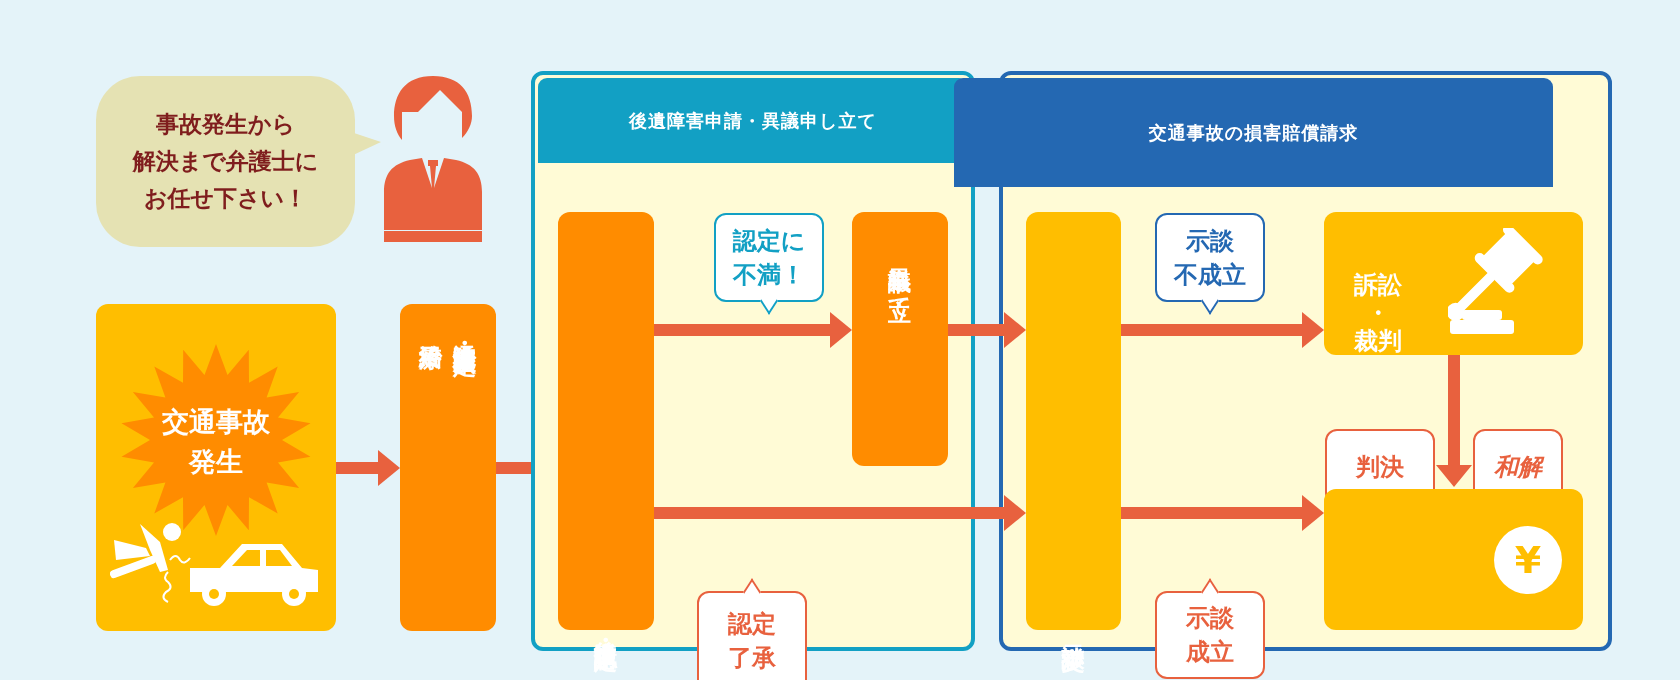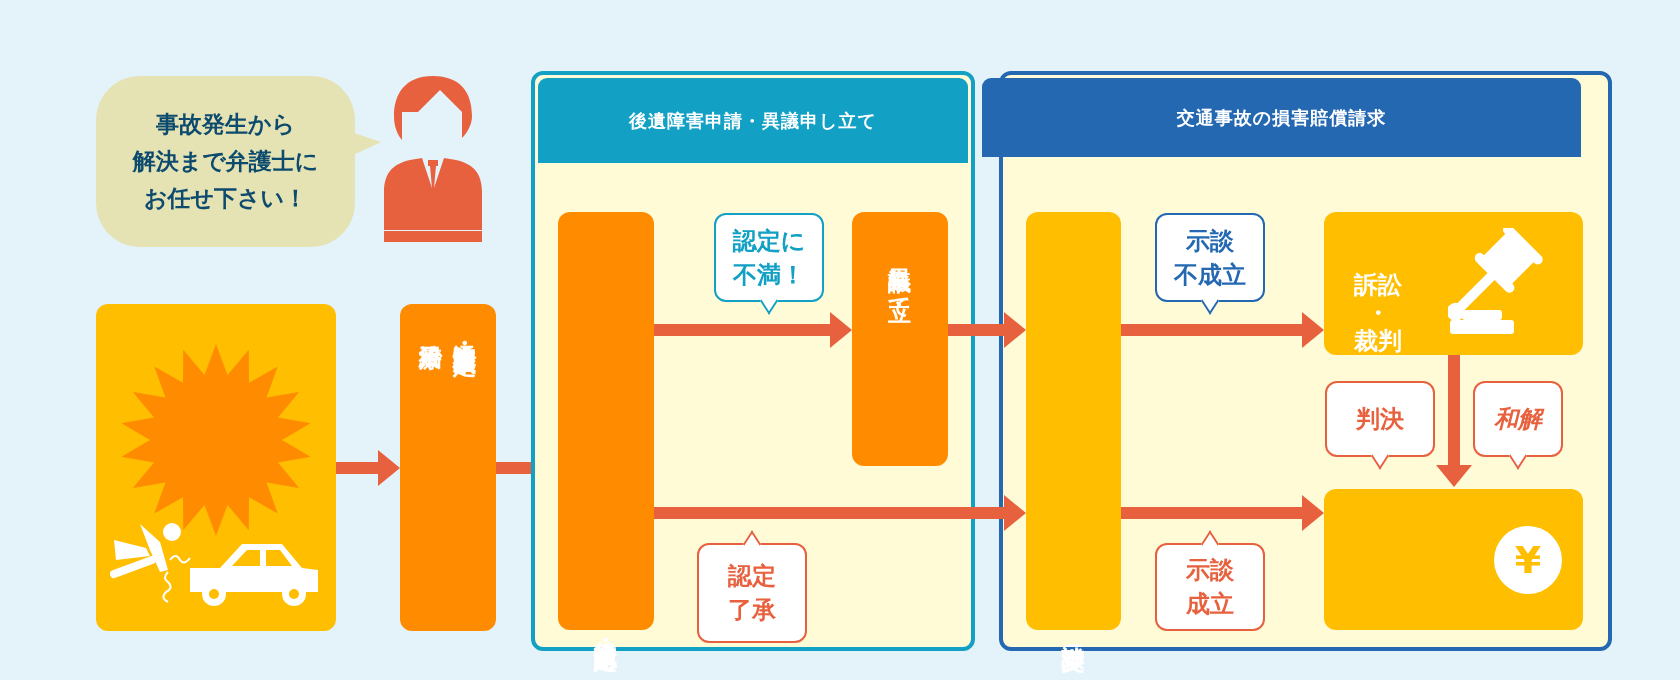--- a/index.html
+++ b/index.html
@@ -34,56 +34,58 @@
     text-align:center; font-weight:bold; font-size:24px; line-height:34px; white-space:pre;
   }
   .tail-down::after, .tail-up::after {
     content:""; position:absolute; left:50%; width:14px; height:14px; background:#fff;
     border-right:2px solid; border-bottom:2px solid; border-color:inherit;
   }
   .tail-down::after { bottom:-9px; transform:translateX(-50%) rotate(45deg) skew(12deg,12deg); }
   .tail-up::after { top:-9px; transform:translateX(-50%) rotate(-135deg) skew(12deg,12deg); }
   .b-teal { border-color:#12a0c4; color:#12a0c4;margin-left:17px; }
   .b-blue { border-color:#2468b2; color:#2468b2; }
-  .b-red { border-color:#e8613e; color:#e8613e; }
+  .b-red { border-color:#e8613e; color:#e8613e;margin-top:48px; }
   .arrow-h { position:absolute; height:12px; background:#e8613e; }
   .arrow-h::after {
     content:""; position:absolute; right:-22px; top:-12px;
     border-left:22px solid #e8613e; border-top:18px solid transparent; border-bottom:18px solid transparent;
   }
   .arrow-v { position:absolute; width:12px; background:#e8613e; }
   .arrow-v::after {
     content:""; position:absolute; bottom:-22px; left:-12px;
     border-top:22px solid #e8613e; border-left:18px solid transparent; border-right:18px solid transparent;
   }
   .htext { font-size:23px; line-height:34px; white-space:pre; }
 </style>
 </head>
 <body>
 
 <div class="abs" style="left:96px;top:76px;width:259px;height:171px;background:#e5e2b3;border-radius:44px;display:flex;align-items:center;justify-content:center;">
-  <span style="color:#0c4a6e;font-weight:bold;font-size:23px;line-height:37px;text-align:center;white-space:pre;">事故発生から
+  <span style="color:#7f1d1d;font-weight:bold;font-size:23px;line-height:37px;text-align:center;white-space:pre;">事故発生から
 解決まで弁護士に
 お任せ下さい！</span>
   <div style="position:absolute;right:-26px;top:56px;width:0;height:0;border-left:30px solid #e5e2b3;border-top:10px solid transparent;border-bottom:14px solid transparent;"></div>
 </div>
 
 <svg class="abs" style="left:380px;top:74px;" width="106" height="168" viewBox="0 0 106 168">
   <g fill="#e8613e">
     <path d="M53 2 C25 2 14 20 14 42 C14 52 17 60 22 66 L22 38 L38 38 L60 16 L82 38 L82 64 C88 58 92 50 92 42 C92 18 80 2 53 2 Z"></path>
     <path d="M4 156 L4 118 C4 100 12 90 30 86 L42 84 L52 114 L50 92 L56 92 L54 114 L64 84 L76 86 C94 90 102 100 102 118 L102 156 Z"></path>
     <rect x="48" y="86" width="10" height="6"></rect>
     <rect x="4" y="157" width="98" height="11"></rect>
   </g>
 </svg>
 
 <div class="box yellow" style="left:96px;top:304px;width:240px;height:327px;">
   <svg class="abs" style="left:22px;top:40px;" width="196" height="192" viewBox="-98 -96 196 192">
     <polygon id="burst" fill="#ff8c00" points="0.0,-96.0 11.5,-65.0 32.8,-90.2 33.0,-57.2 61.7,-73.5 50.6,-42.4 83.1,-48.0 62.0,-22.6 94.5,-16.7 66.0,0.0 94.5,16.7 62.0,22.6 83.1,48.0 50.6,42.4 61.7,73.5 33.0,57.2 32.8,90.2 11.5,65.0 0.0,96.0 -11.5,65.0 -32.8,90.2 -33.0,57.2 -61.7,73.5 -50.6,42.4 -83.1,48.0 -62.0,22.6 -94.5,16.7 -66.0,0.0 -94.5,-16.7 -62.0,-22.6 -83.1,-48.0 -50.6,-42.4 -61.7,-73.5 -33.0,-57.2 -32.8,-90.2 -11.5,-65.0"></polygon>
   </svg>
+  <span class="abs" style="left:0;right:0;top:98px;text-align:center;font-size:27px;line-height:40px;white-space:pre;">交通事故
+発生</span>
   <svg class="abs" style="left:14px;top:216px;" width="92" height="90" viewBox="0 0 92 90">
     <g fill="#fff" stroke="#fff">
       <circle cx="62" cy="12" r="9" stroke="none"></circle>
       <path d="M30 4 L50 22 L58 50 L50 52 L40 30 Z" stroke="none"></path>
       <path d="M4 20 L36 28 L40 36 L6 40 Z" stroke="none"></path>
       <path d="M42 40 L4 54" stroke-width="8" stroke-linecap="round" fill="none"></path>
       <path d="M60 40 q6 -8 10 0 q4 6 10 -2" stroke-width="2" fill="none"></path>
       <path d="M58 52 q-6 6 0 10 q6 6 -2 10 q-6 6 2 10" stroke-width="2" fill="none"></path>
     </g>
   </svg>
@@ -136,21 +138,21 @@
 
 <div class="bubble b-red tail-up" style="left:697px;top:543px;width:110px;height:100px;">
   <span>認定
 了承</span>
 </div>
 
 <div class="arrow-h" style="left:948px;top:324px;width:56px;"></div>
 
 <div class="frame" style="left:999px;top:71px;width:613px;height:580px;border:4px solid #2468b2;">
 </div>
-<div class="hdr" style="left:982px;top:78px;width:599px;height:79px;background:#2468b2;justify-content:center;">
+<div class="hdr" style="left:954px;top:78px;width:599px;height:109px;background:#2468b2;justify-content:center;">
   <span>交通事故の損害賠償請求</span>
 </div>
 
 <div class="arrow-h" style="left:990px;top:324px;width:14px;"></div>
 <div class="arrow-h" style="left:990px;top:507px;width:14px;"></div>
 
 <div class="box yellow" style="left:1026px;top:212px;width:95px;height:418px;">
   <span class="vtext">示談交渉</span>
 </div>
 

